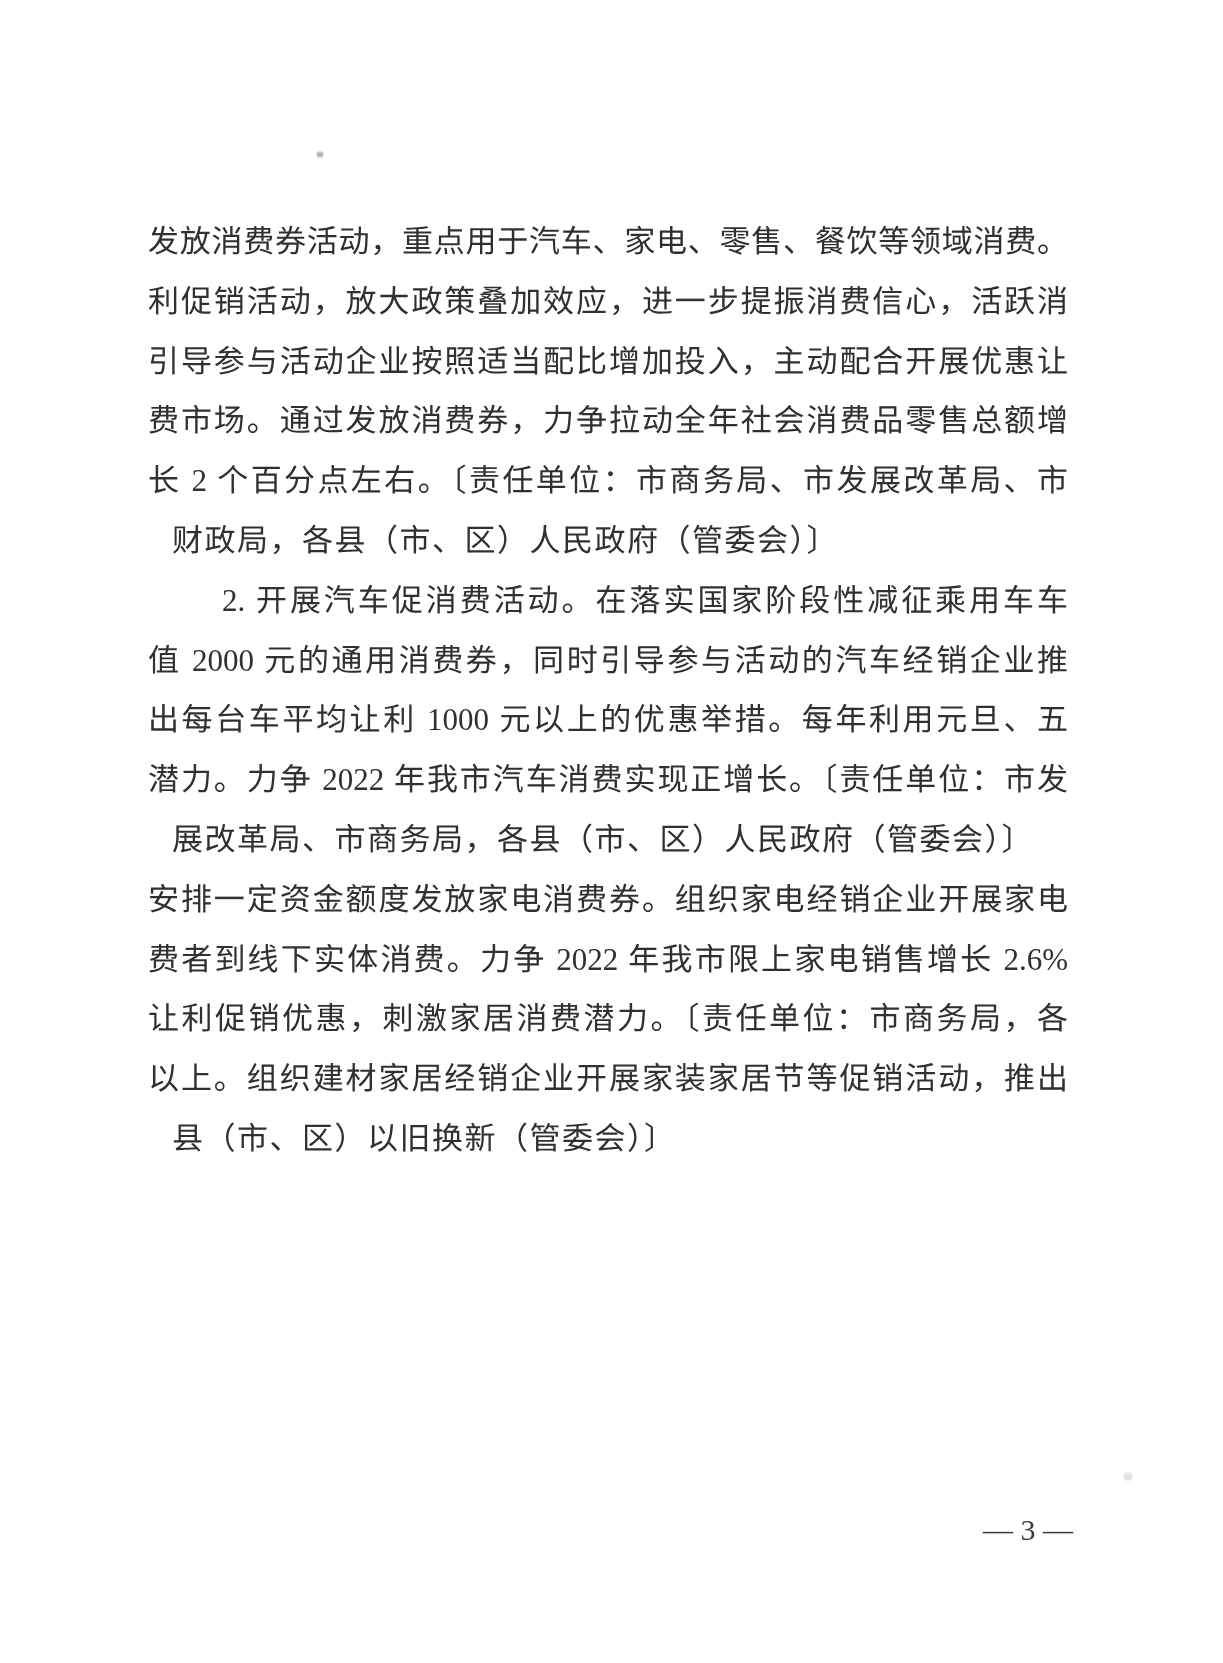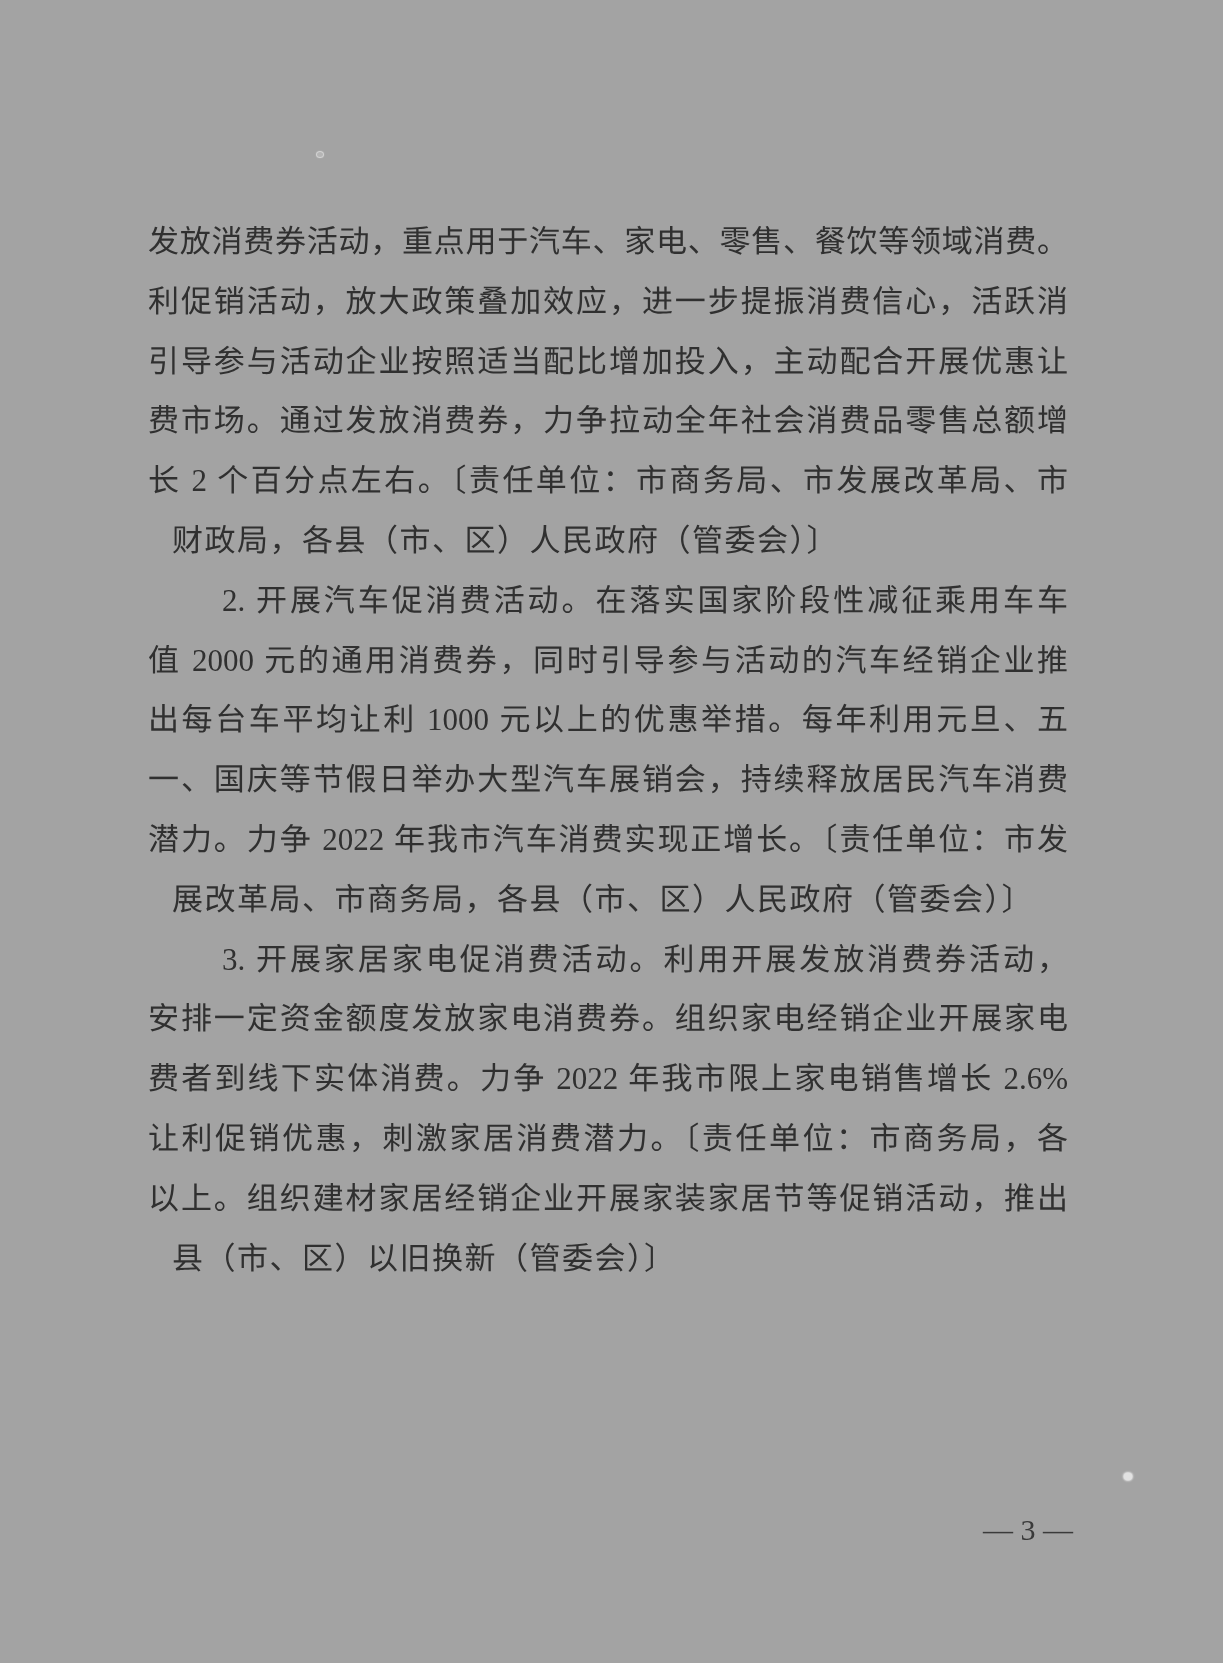--- a/index.html
+++ b/index.html
@@ -5,21 +5,21 @@
   html, body {
     margin: 0;
     padding: 0;
     background: #e8e8e8;
   }
   .page {
     position: relative;
     width: 1223px;
     height: 1663px;
     margin: 0 auto;
-    background: #a3a3a3;
+    background: #ffffff;
     overflow: hidden;
     font-family: "Liberation Serif", "DejaVu Serif", serif;
     color: #303030;
   }
   .body-text {
     position: absolute;
     left: 148px;
     top: 212px;
     width: 920px;
   }
@@ -83,24 +83,22 @@
   <div class="body-text">
       <div class="line">发放消费券活动，重点用于汽车、家电、零售、餐饮等领域消费。</div>
       <div class="line">利促销活动，放大政策叠加效应，进一步提振消费信心，活跃消</div>
       <div class="line">引导参与活动企业按照适当配比增加投入，主动配合开展优惠让</div>
       <div class="line">费市场。通过发放消费券，力争拉动全年社会消费品零售总额增</div>
       <div class="line">长 2 个百分点左右。〔责任单位：市商务局、市发展改革局、市</div>
       <div class="line last">财政局，各县（市、区）人民政府（管委会）〕</div>
       <div class="line indent">2. 开展汽车促消费活动。在落实国家阶段性减征乘用车车</div>
       <div class="line">值 2000 元的通用消费券，同时引导参与活动的汽车经销企业推</div>
       <div class="line">出每台车平均让利 1000 元以上的优惠举措。每年利用元旦、五</div>
-      <div class="line">一、国庆等节假日举办大型汽车展销会，持续释放居民汽车消费</div>
       <div class="line">潜力。力争 2022 年我市汽车消费实现正增长。〔责任单位：市发</div>
       <div class="line last">展改革局、市商务局，各县（市、区）人民政府（管委会）〕</div>
-      <div class="line indent">3. 开展家居家电促消费活动。利用开展发放消费券活动，</div>
       <div class="line">安排一定资金额度发放家电消费券。组织家电经销企业开展家电</div>
       <div class="line">费者到线下实体消费。力争 2022 年我市限上家电销售增长 2.6%</div>
       <div class="line">让利促销优惠，刺激家居消费潜力。〔责任单位：市商务局，各</div>
       <div class="line">以上。组织建材家居经销企业开展家装家居节等促销活动，推出</div>
       <div class="line last">县（市、区）以旧换新（管委会）〕</div>
     </div>
   <div class="page-number">— 3 —</div>
 </div>
 
 </body></html>

